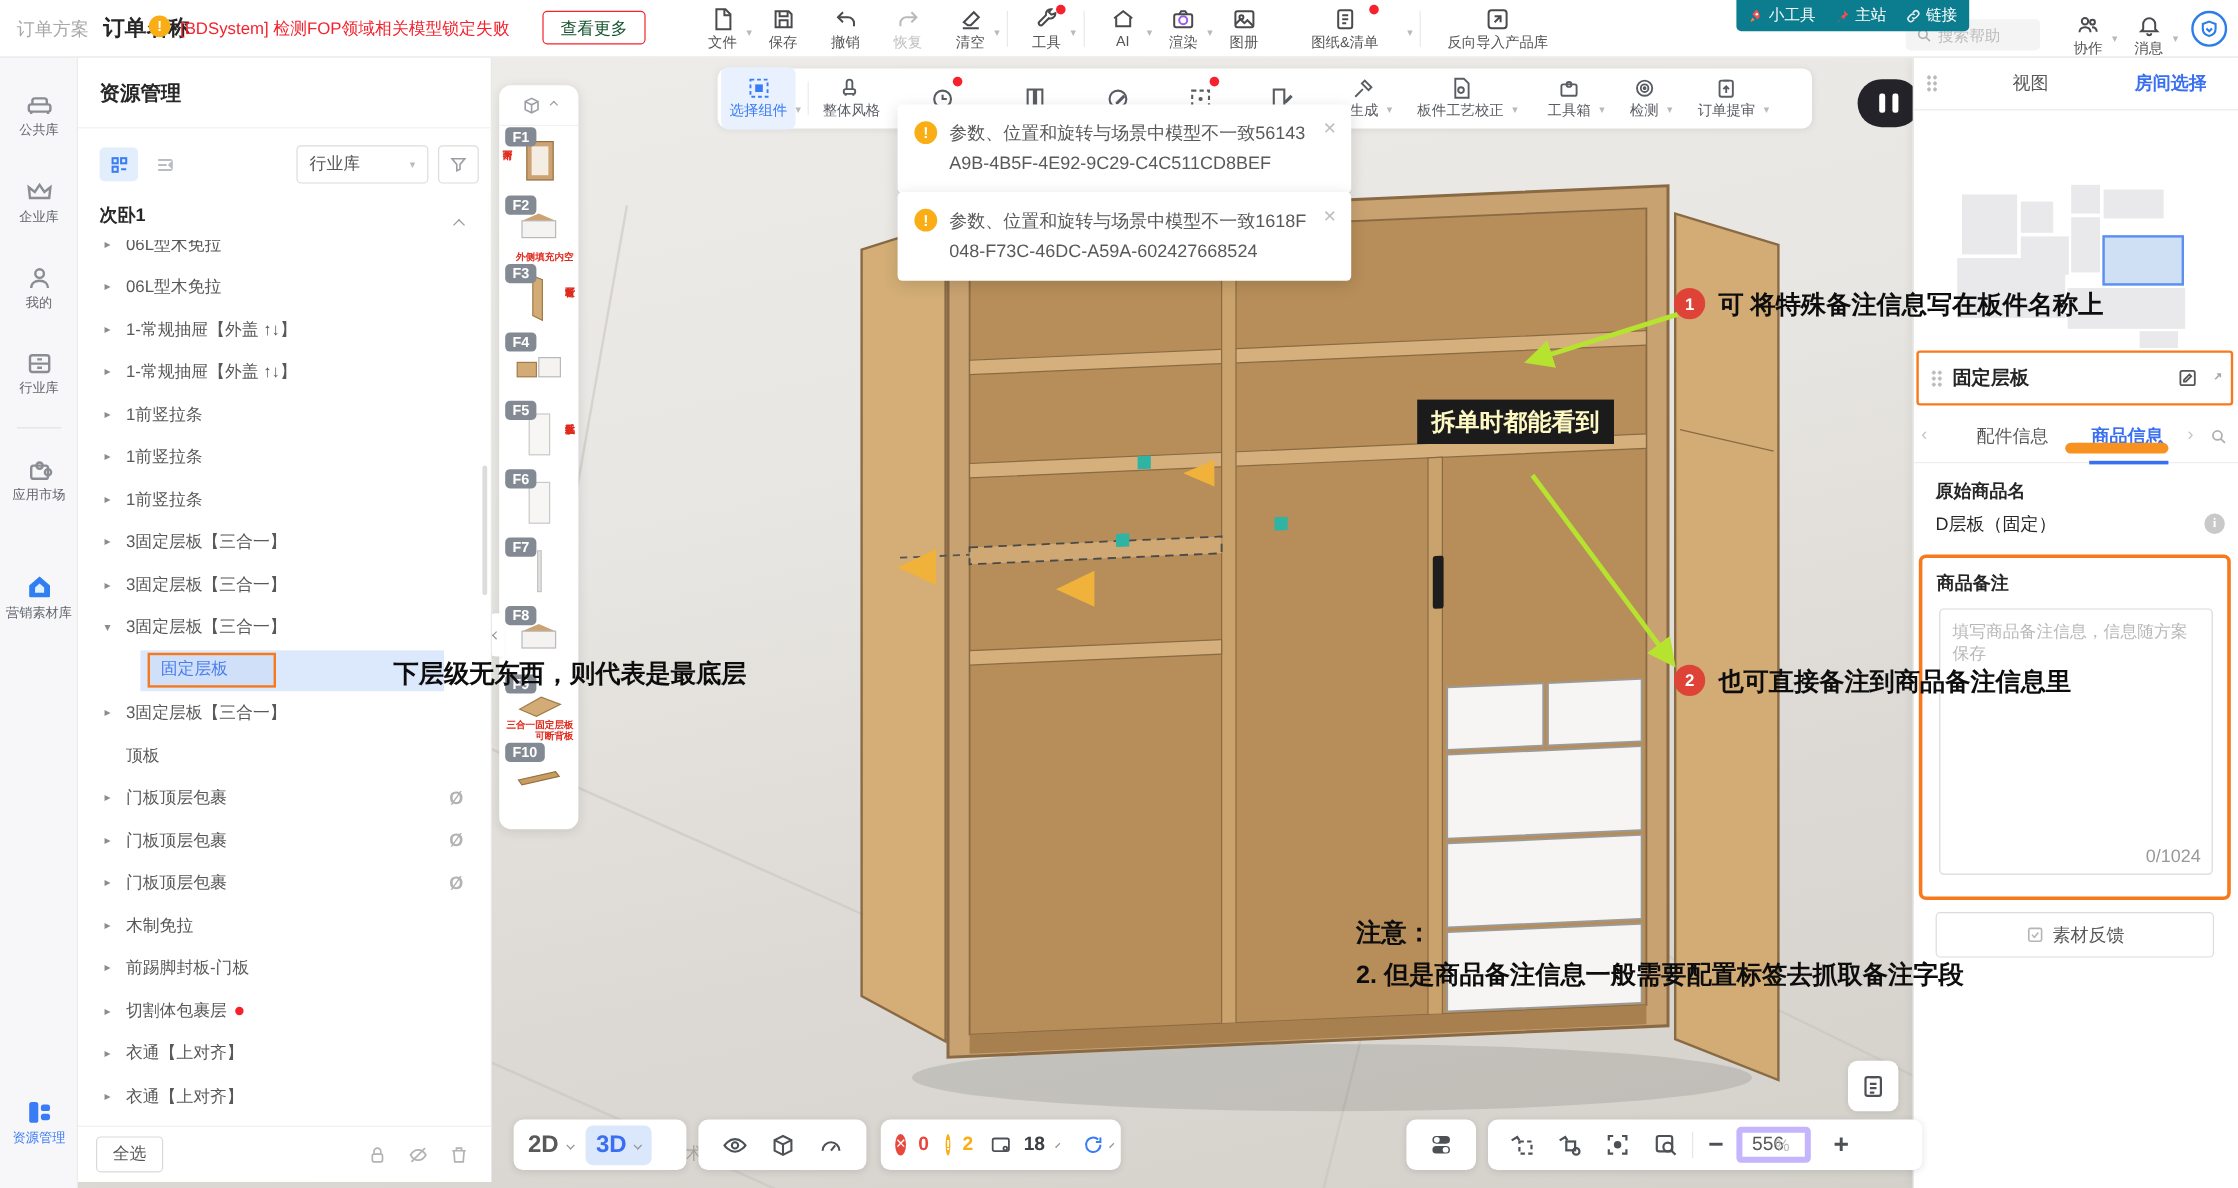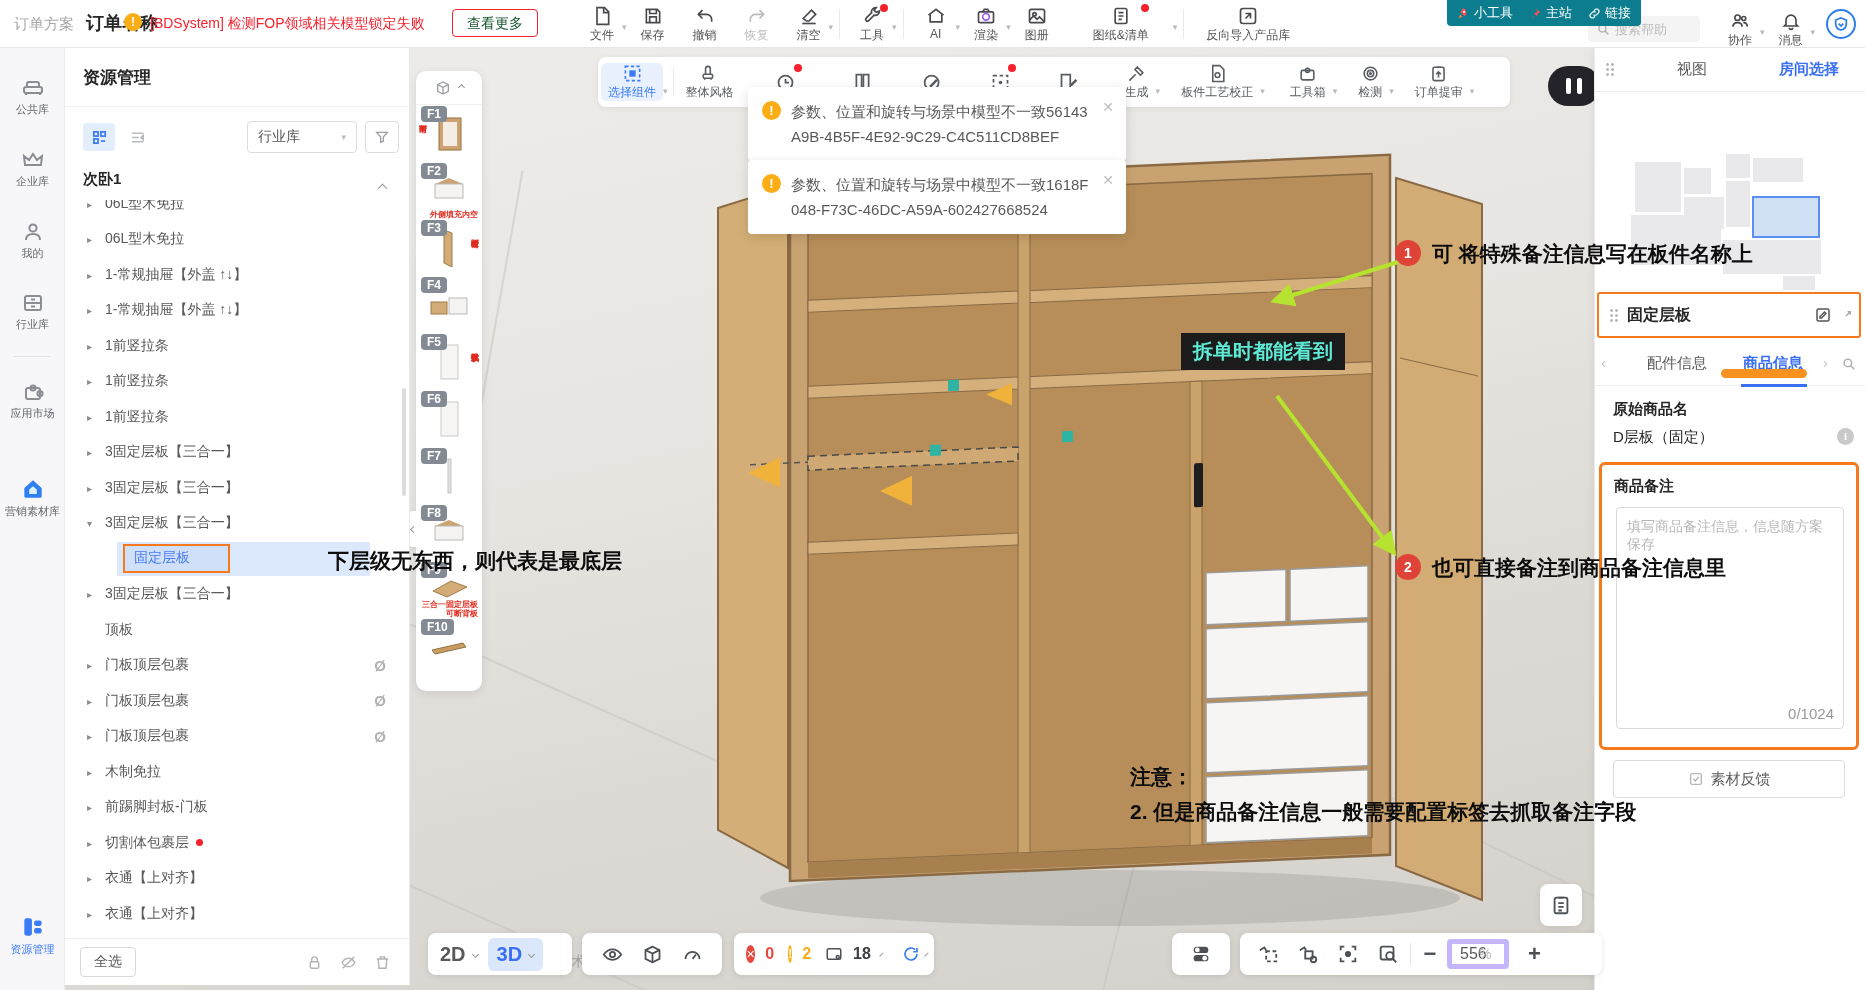--- a/index.html
+++ b/index.html
@@ -73,40 +73,40 @@
 .chev.up{transform:rotate(-135deg)}
 .chev.down{transform:rotate(45deg)}
 .chev.left{transform:rotate(135deg)}
 .chev.sm{width:5px;height:5px}
 
 .canvas{position:absolute;left:65px;top:48px;width:1800px;height:942px;background:linear-gradient(168deg,#eeedea 0%,#e8e6e2 38%,#ddDAd5 66%,#d3d0ca 100%);z-index:1}
 .tileline{position:absolute;background:#c6c3bd;opacity:.55}
 .watermark{position:absolute;left:432px;top:905px;font-size:14px;color:#a19e99;display:flex;gap:6px;align-items:center;opacity:.9}
 
 .ctoolbar{position:absolute;left:598px;top:57px;width:912px;height:50px;background:#fff;border-radius:8px;box-shadow:0 1px 6px rgba(0,0,0,.07);z-index:12;display:flex;align-items:center}
-.cbtn{position:relative;display:flex;flex-direction:column;align-items:center;justify-content:center;gap:1px;height:38px;padding:0 7px;color:#595d63;cursor:pointer}
+.cbtn{position:relative;display:flex;flex-direction:column;align-items:center;justify-content:center;gap:1px;height:52px;padding:0 7px;color:#595d63;cursor:pointer}
 .cbtn .clabel{font-size:12px;white-space:nowrap;color:#595d63}
 .cbtn.on{background:#e8f1fd;border-radius:6px;color:#3a7bf6}
 .cbtn.on .clabel{color:#3a7bf6}
 .cdiv{width:1px;height:28px;background:#ececec;margin:0 5px}
 .cicon-only{position:relative;width:46px;height:46px;display:flex;align-items:center;justify-content:center;color:#595d63;cursor:pointer}
 .cdot{position:absolute;top:5px;right:7px;width:8px;height:8px;background:#f5222d;border-radius:50%}
 .ccaret{color:#b9b9b9;font-size:9px;margin-top:18px}
 
 .toast{position:absolute;left:748px;width:378px;background:#fff;border-radius:4px;box-shadow:0 3px 12px rgba(0,0,0,.13);padding:12px 34px 12px 14px;display:flex;gap:10px;z-index:28}
 .toast .wic{flex:0 0 auto;width:19px;height:19px;border-radius:50%;background:#faad14;color:#fff;font-weight:bold;font-size:13px;text-align:center;line-height:19px;margin-top:2px}
 .toast .ttxt{font-size:15px;line-height:25px;color:#595959;word-break:break-all}
 .toast .tx{position:absolute;right:12px;top:12px;color:#bfbfbf;font-size:14px;cursor:pointer}
 .pausepill{position:absolute;left:1548px;top:66px;width:52px;height:40px;background:#232329;border-radius:20px;display:flex;align-items:center;justify-content:center;gap:6px;z-index:12;cursor:pointer}
 .pausepill i{width:5px;height:16px;background:#fff;border-radius:2px}
 
 .anno{z-index:40;pointer-events:none}
 .anno-text{position:absolute;font-size:21px;font-weight:bold;color:#0d0d0d;white-space:nowrap}
 .badge{position:absolute;width:26px;height:26px;border-radius:50%;background:#df4338;color:#fff;font-size:14px;font-weight:bold;display:flex;align-items:center;justify-content:center}
-.blacktag{position:absolute;background:#1b1b1b;color:#5eead4;font-size:20px;font-weight:bold;padding:5px 12px;white-space:nowrap}
+.blacktag{position:absolute;background:#1b1b1b;color:#fef9c3;font-size:20px;font-weight:bold;padding:5px 12px;white-space:nowrap}
 
 .rightpanel{position:absolute;left:1594px;top:48px;width:271px;height:942px;background:#fff;border-left:1px solid #e8e8e8;box-shadow:-2px 0 8px rgba(0,0,0,.05);z-index:18}
 .rp-head{position:absolute;left:0;top:0;width:271px;height:44px;border-bottom:1px solid #ececec;display:flex;align-items:center}
 .dots{width:10px;height:15px;background-image:radial-gradient(circle,#b9b9b9 1.3px,transparent 1.5px);background-size:5px 5px;margin-left:10px}
 .rtab{font-size:15px;color:#595959;cursor:pointer}
 .rtab.on{color:#3a6ff2;font-weight:bold}
 .minimap{position:absolute;left:0;top:44px;width:271px;height:242px}
 .room{position:absolute;background:#e9e9eb}
 .room.blue{background:#cfe0f4;border:2px solid #5b8ff0}
 .showall{position:absolute;left:0;top:208px;width:271px;text-align:center;font-size:14px;color:#c7c7c7}

